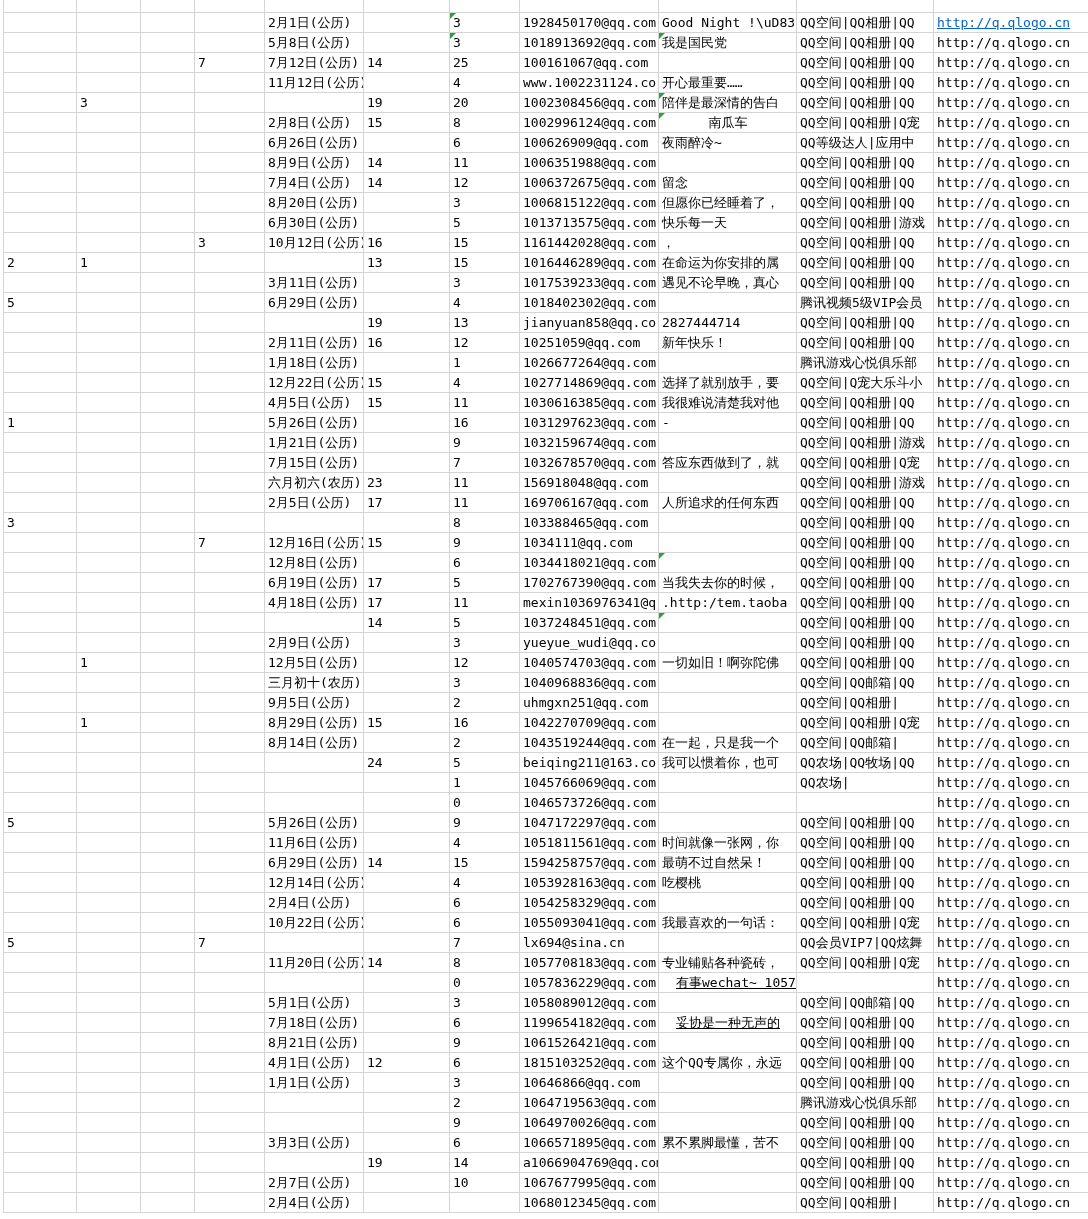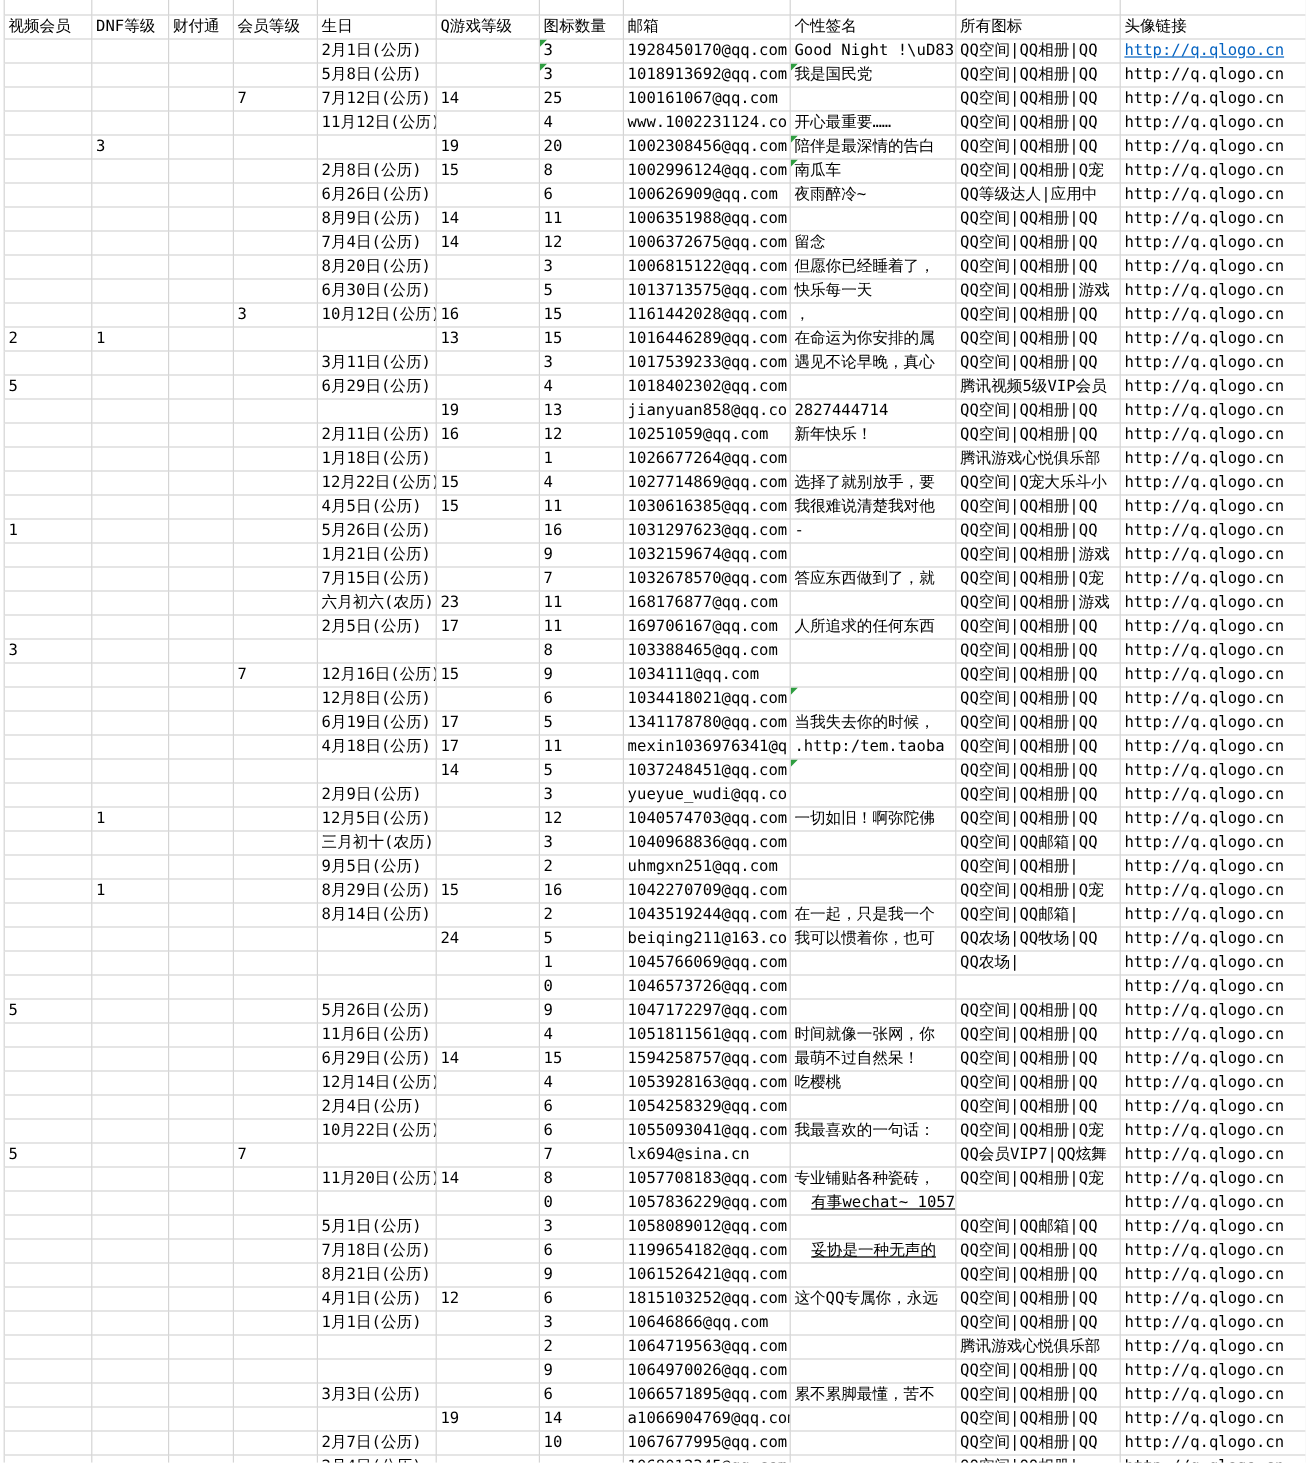--- a/index.html
+++ b/index.html
@@ -32,53 +32,40 @@
     flex:none;
   }
   .c0{width:73px}.c1{width:64px}.c2{width:54px}.c3{width:70px}
   .c4{width:99px}.c5{width:86px}.c6{width:70px}.c7{width:139px}
   .c8{width:138px}.c9{width:137px}.c10{width:155px}
   .gc{ 
     position:absolute;top:0;left:0;width:0;height:0;
     border-top:6px solid #2f9e41;border-right:6px solid transparent;
   }
   .hyperlink{color:#0563c1;text-decoration:underline;}
-  .ra{text-align:left;}
+  .ra{text-align:center;}
   .indent{padding-left:17px;text-decoration:underline;}
 </style>
 </head>
 <body>
 
 <div id="sheet">
   <div class="row top-partial">
       <div class="cell c0"></div>
       <div class="cell c1"></div>
       <div class="cell c2"></div>
       <div class="cell c3"></div>
       <div class="cell c4"></div>
       <div class="cell c5"></div>
       <div class="cell c6"></div>
       <div class="cell c7"></div>
       <div class="cell c8"></div>
       <div class="cell c9"></div>
       <div class="cell c10"></div>
     </div>
-  <div id="header-row" class="row">
-      <div class="cell c0">视频会员</div>
-      <div class="cell c1">DNF等级</div>
-      <div class="cell c2">财付通</div>
-      <div class="cell c3">会员等级</div>
-      <div class="cell c4">生日</div>
-      <div class="cell c5">Q游戏等级</div>
-      <div class="cell c6">图标数量</div>
-      <div class="cell c7">邮箱</div>
-      <div class="cell c8">个性签名</div>
-      <div class="cell c9">所有图标</div>
-      <div class="cell c10">头像链接</div>
-    </div>
   <div id="body-rows">
       <div class="row">
         <div class="cell c0"></div>
         <div class="cell c1"></div>
         <div class="cell c2"></div>
         <div class="cell c3"></div>
         <div class="cell c4">2月1日(公历)</div>
         <div class="cell c5"></div>
         <div class="cell c6">3<span class="gc"></span></div>
         <div class="cell c7">1928450170@qq.com</div>
@@ -373,21 +360,21 @@
         <div class="cell c10">http://q.qlogo.cn</div>
       </div>
       <div class="row">
         <div class="cell c0"></div>
         <div class="cell c1"></div>
         <div class="cell c2"></div>
         <div class="cell c3"></div>
         <div class="cell c4">六月初六(农历)</div>
         <div class="cell c5">23</div>
         <div class="cell c6">11</div>
-        <div class="cell c7">168176877@qq.com</div>
+        <div class="cell c7">156918048@qq.com</div>
         <div class="cell c8"></div>
         <div class="cell c9">QQ空间|QQ相册|游戏</div>
         <div class="cell c10">http://q.qlogo.cn</div>
       </div>
       <div class="row">
         <div class="cell c0"></div>
         <div class="cell c1"></div>
         <div class="cell c2"></div>
         <div class="cell c3"></div>
         <div class="cell c4">2月5日(公历)</div>
@@ -438,21 +425,21 @@
         <div class="cell c10">http://q.qlogo.cn</div>
       </div>
       <div class="row">
         <div class="cell c0"></div>
         <div class="cell c1"></div>
         <div class="cell c2"></div>
         <div class="cell c3"></div>
         <div class="cell c4">6月19日(公历)</div>
         <div class="cell c5">17</div>
         <div class="cell c6">5</div>
-        <div class="cell c7">1341178780@qq.com</div>
+        <div class="cell c7">1702767390@qq.com</div>
         <div class="cell c8">当我失去你的时候，</div>
         <div class="cell c9">QQ空间|QQ相册|QQ</div>
         <div class="cell c10">http://q.qlogo.cn</div>
       </div>
       <div class="row">
         <div class="cell c0"></div>
         <div class="cell c1"></div>
         <div class="cell c2"></div>
         <div class="cell c3"></div>
         <div class="cell c4">4月18日(公历)</div>

